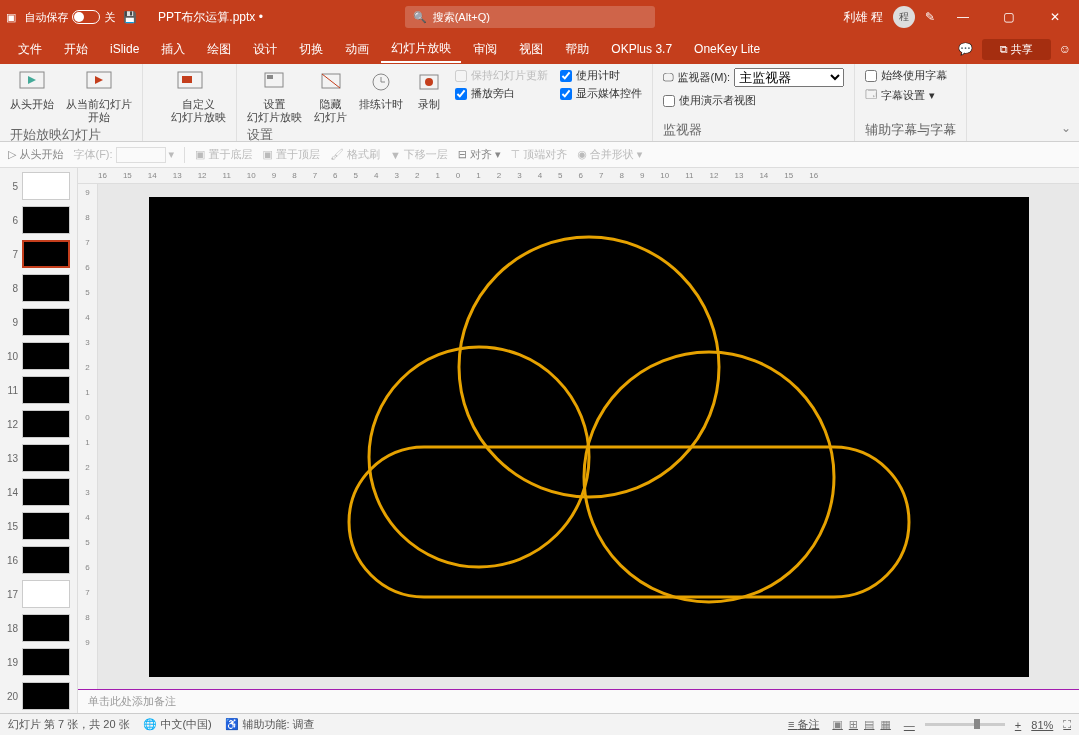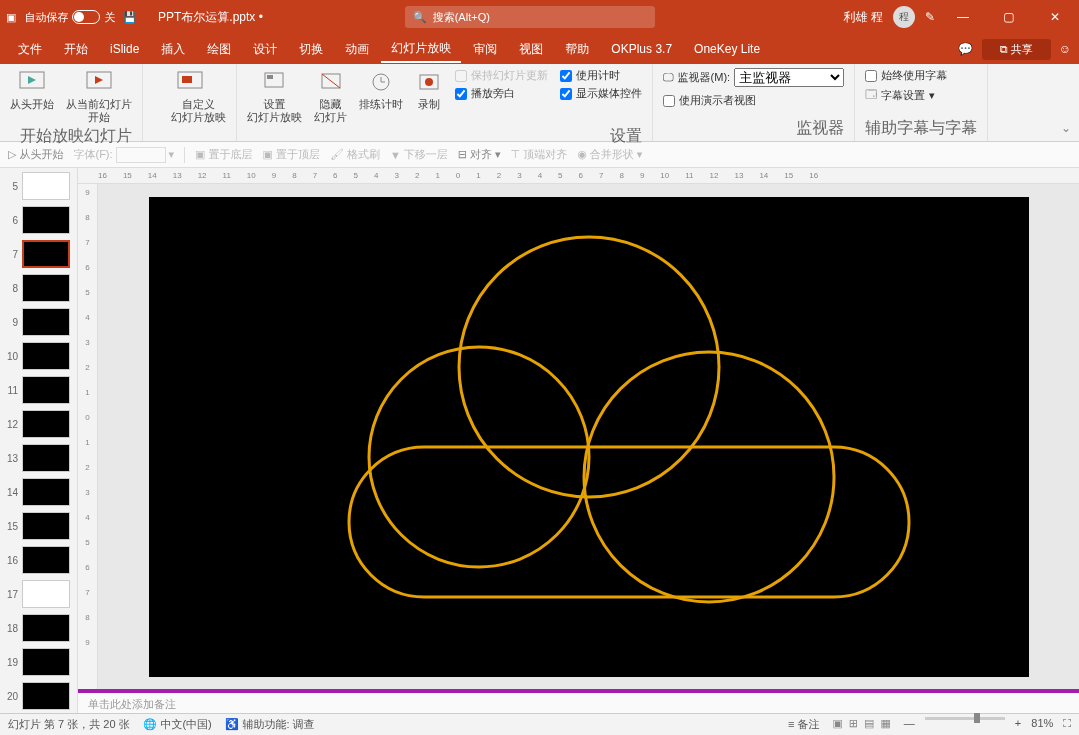--- a/index.html
+++ b/index.html
@@ -21,21 +21,21 @@
 .menutabs { height: 30px; background: #c43e1c; display: flex; align-items: center; padding: 0 8px; gap: 2px; color: #fff; font-size: 12px; position: relative; }
 .menutabs .tab { padding: 4px 10px; cursor: pointer; }
 .menutabs .tab.active { border-bottom: 2px solid #fff; }
 .menutabs .rightbtns { margin-left: auto; display: flex; gap: 8px; align-items: center; }
 .sharebtn { background: #a52e10; padding: 3px 18px; border-radius: 3px; font-size: 11px; }
 
 
 .ribbon { height: 78px; background: #f3f3f3; border-bottom: 1px solid #d0d0d0; display: flex; }
 .group { border-right: 1px solid #e0e0e0; padding: 4px 10px 2px; display: flex; flex-direction: column; }
 .group-content { display: flex; gap: 12px; flex: 1; align-items: flex-start; }
-.group-label { font-size: 16px; color: #666; text-align: right; margin-top: 2px; }
+.group-label { font-size: 13px; color: #666; text-align: left; margin-top: 2px; }
 .rbtn { display: flex; flex-direction: column; align-items: center; gap: 2px; font-size: 11px; color: #444; text-align: center; line-height: 1.2; cursor: pointer; }
 .ricon { width: 28px; height: 28px; display: flex; align-items: center; justify-content: center; }
 .subcol { display: flex; flex-direction: column; gap: 3px; font-size: 11px; }
 .chk { display: flex; align-items: center; gap: 4px; }
 .chk input { width: 12px; height: 12px; }
 .monitor-row { display: flex; align-items: center; gap: 4px; font-size: 11px; }
 .monitor-row select { font-size: 13px; width: 110px; }
 .caretdown { position: absolute; right: 8px; bottom: 6px; color: #888; }
 
 
@@ -55,25 +55,25 @@
 
 .editor { flex: 1; display: flex; flex-direction: column; }
 .ruler-h { height: 16px; background: #f3f3f3; border-bottom: 1px solid #ddd; font-size: 8px; color: #888; display: flex; align-items: center; padding-left: 20px; overflow: hidden; }
 .ruler-h span { margin-right: 16px; }
 .canvas-area { flex: 1; display: flex; background: #e8e8e8; overflow: hidden; }
 .ruler-v { width: 20px; background: #f3f3f3; border-right: 1px solid #ddd; font-size: 8px; color: #888; display: flex; flex-direction: column; align-items: center; padding-top: 4px; }
 .ruler-v span { margin-bottom: 16px; }
 .slide-wrap { flex: 1; display: flex; align-items: center; justify-content: center; padding: 12px; }
 .slide { width: 880px; height: 480px; background: #000; position: relative; }
 .slide svg { position: absolute; inset: 0; }
-.notes { height: 24px; background: #fafafa; border-top: 4px solid #a21caf; padding: 4px 10px; font-size: 11px; color: #999; }
+.notes { height: 24px; background: #fafafa; border-top: 1px solid #a21caf; padding: 4px 10px; font-size: 11px; color: #999; }
 
 
 .status { height: 22px; background: #f3f3f3; border-top: 1px solid #ccc; display: flex; align-items: center; padding: 0 8px; font-size: 11px; color: #555; gap: 14px; }
-.status .right { margin-left: auto; display: flex; align-items: flex-start; gap: 10px; }
+.status .right { margin-left: auto; display: flex; align-items: center; gap: 10px; text-decoration: underline; }
 .zoom-slider { width: 80px; height: 3px; background: #ccc; position: relative; }
 .zoom-slider::after { content: ""; width: 6px; height: 10px; background: #888; position: absolute; left: 62%; top: -4px; }
 .viewbtns span { margin: 0 3px; color: #888; }
 
 svg { overflow: visible; }
 </style>
 </head>
 <body>
 
 <div class="titlebar">

